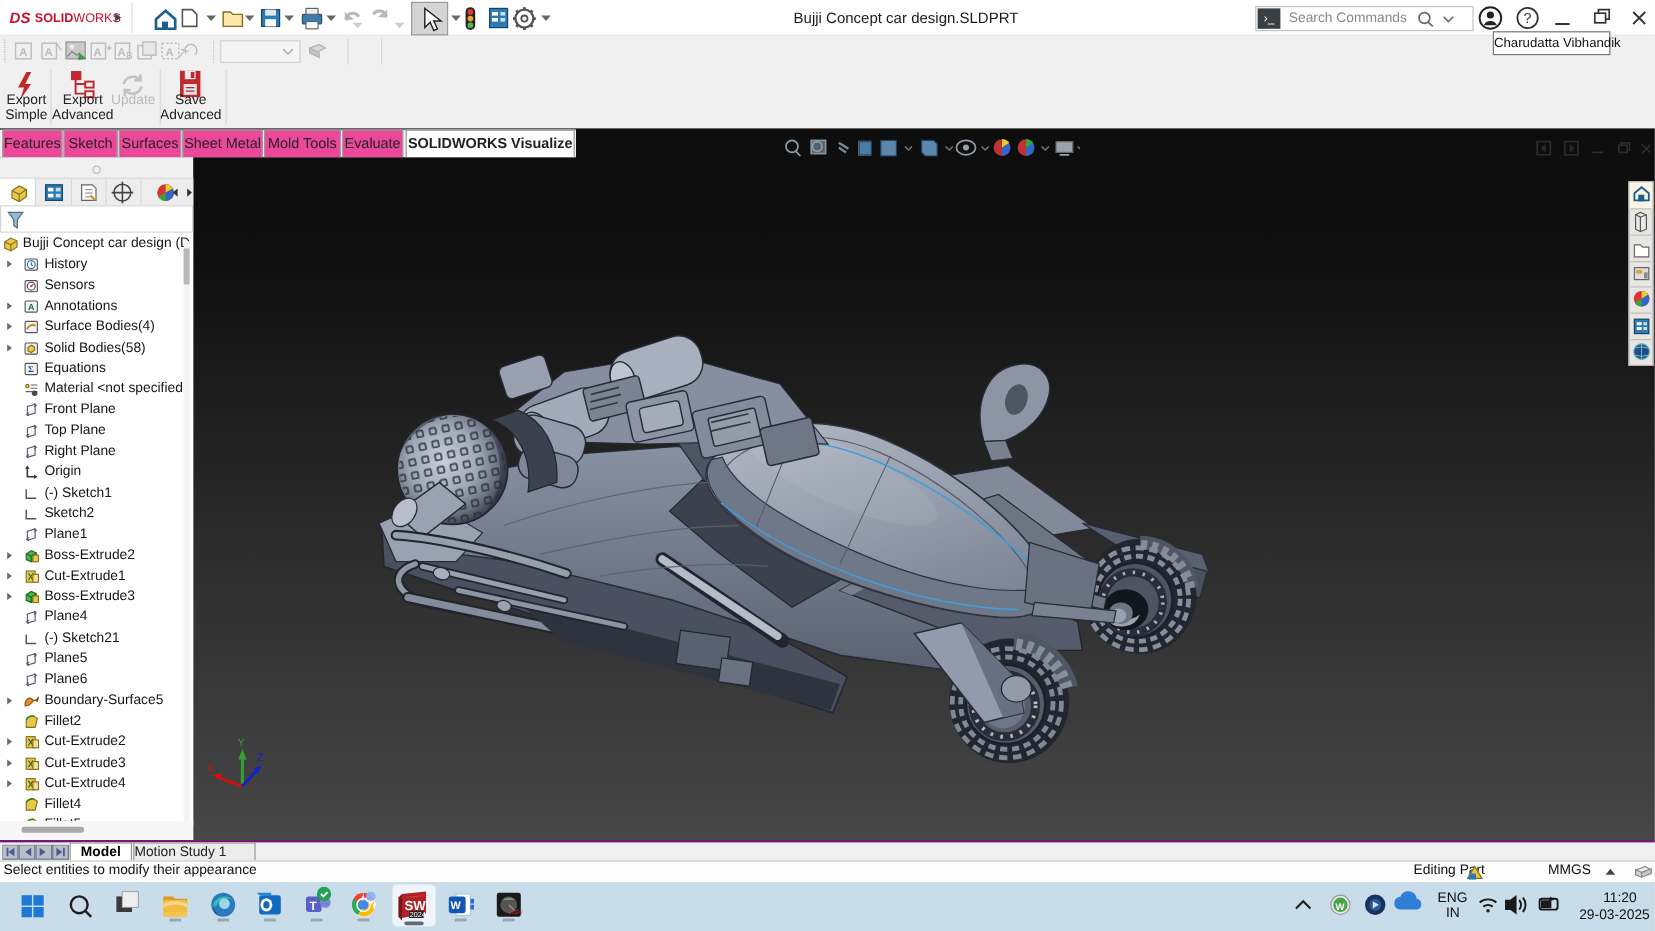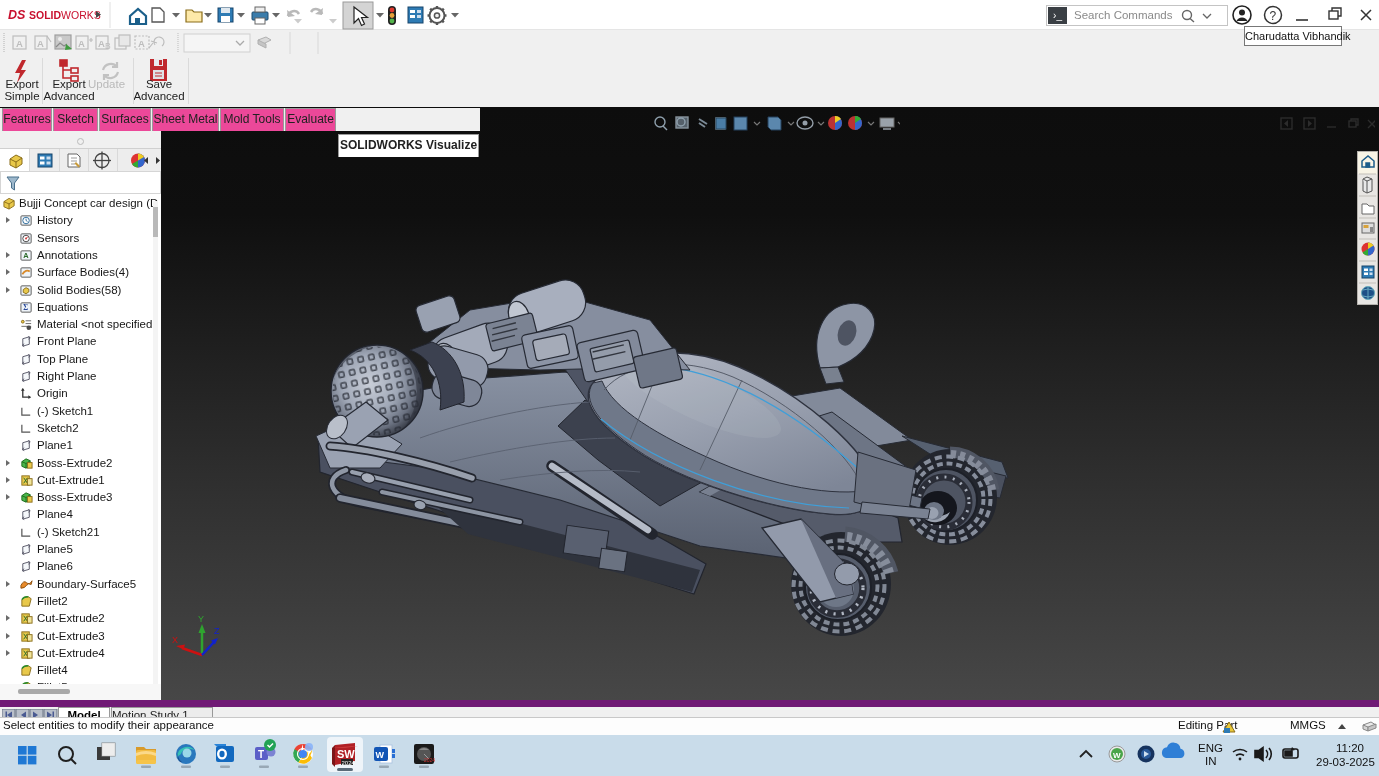--- a/index.html
+++ b/index.html
@@ -3,25 +3,25 @@
 html,body{margin:0;padding:0;width:1379px;height:776px;overflow:hidden;
  font-family:"Liberation Sans",sans-serif;background:#f0f0f0;}
 *{box-sizing:border-box;}
 .abs{position:absolute;}
 #titlebar{position:absolute;left:0;top:0;width:1379px;height:30px;background:#fff;border-bottom:1px solid #e5e5e5;}
 #row2{position:absolute;left:0;top:30px;width:1379px;height:26px;background:#f0f0f0;}
 #row3{position:absolute;left:0;top:56px;width:1379px;height:50px;background:#f0f0f0;}
 #tabrow{position:absolute;left:0;top:108px;width:480px;height:23px;background:#f0f0f0;z-index:5;}
 #viewport{position:absolute;left:0;top:107px;width:1379px;height:593px;background:linear-gradient(#0d0d0d,#0f0f0f 18%,#2e2e2e 62%,#474747 100%);z-index:1;}
 #leftpanel{position:absolute;left:0;top:131px;width:161px;height:569px;background:#f0f0f0;z-index:6;}
-#modelbar{position:absolute;left:0;top:700px;width:1379px;height:17px;background:#f0f0f0;border-top:7px solid #701a75;z-index:7;}
+#modelbar{position:absolute;left:0;top:700px;width:1379px;height:17px;background:#f0f0f0;border-top:2px solid #701a75;z-index:7;}
 #statusbar{position:absolute;left:0;top:717px;width:1379px;height:18px;background:#fdfdfd;border-top:1px solid #c8c8c8;z-index:7;}
 #taskbar{position:absolute;left:0;top:735px;width:1379px;height:41px;background:#c9dcea;z-index:7;}
 .tab{position:absolute;top:0;height:23px;line-height:21px;border:1px solid #9a9a9a;border-bottom:none;background:#ec4899;font-size:12px;color:#222;text-align:center;white-space:nowrap;}
-.tab.active{background:#fff;font-weight:bold;font-size:12px;margin-top:26px;}
+.tab.active{background:#fff;font-weight:bold;font-size:12px;}
 .treerow{position:absolute;left:0;width:150px;height:17px;font-size:11.5px;color:#161616;white-space:nowrap;}
 .treerow .lbl{position:absolute;left:37px;top:2px;}
 .arr{position:absolute;left:6px;top:5px;width:0;height:0;border-left:4px solid #6a6a6a;border-top:3.5px solid transparent;border-bottom:3.5px solid transparent;}
 .ticon{position:absolute;left:20px;top:2px;width:13px;height:13px;}
 #tooltip{position:absolute;left:1244px;top:26px;width:98px;height:20px;background:#fff;border:1px solid #777;font-size:11px;color:#111;text-align:center;line-height:19px;z-index:20;white-space:nowrap;}
 </style></head><body>
 
 <div id="titlebar">
  <svg class="abs" style="left:0;top:0" width="1379" height="30">
 
@@ -80,20 +80,21 @@
           <line x1="-7" y1="0" x2="-9.5" y2="0"></line>
           <line x1="7" y1="0" x2="9.5" y2="0"></line>
           <line x1="-5" y1="-5" x2="-6.8" y2="-6.8"></line>
           <line x1="5" y1="5" x2="6.8" y2="6.8"></line>
           <line x1="5" y1="-5" x2="6.8" y2="-6.8"></line>
           <line x1="-5" y1="5" x2="-6.8" y2="6.8"></line>
         </g>
       </g>
   <path d="M451 13 h8 l-4 4.5 z" fill="#666"></path>
  </svg>
+ <div class="abs" style="left:620px;top:0;width:270px;height:30px;line-height:30px;font-size:12.5px;color:#1a1a1a;text-align:center;">Bujji Concept car design.SLDPRT</div>
 
  <div class="abs" style="left:1046px;top:5px;width:182px;height:21px;border:1px solid #c4c4c4;background:#fff;">
    <div class="abs" style="left:1px;top:1px;width:19px;height:17px;background:#3a3f44;color:#fff;font-size:10px;line-height:17px;text-align:center;">›_</div>
    <div class="abs" style="left:27px;top:0px;font-size:11.5px;color:#8a8a8a;line-height:19px;">Search Commands</div>
    <svg class="abs" style="left:132px;top:2px" width="44" height="16">
      <circle cx="8" cy="7" r="4.5" fill="none" stroke="#666" stroke-width="1.4"></circle>
         <line x1="11" y1="10.5" x2="15" y2="14" stroke="#666" stroke-width="1.4"></line>
      <path d="M24 6 l4 4 4 -4" fill="none" stroke="#666" stroke-width="1.3"></path>
    </svg>
  </div>
@@ -163,21 +164,21 @@
 
   <rect x="150" y="3" width="17" height="22" fill="#c0282d"></rect>
   <rect x="154" y="3" width="9" height="7" fill="#e9e9ec"></rect>
       <rect x="159" y="4" width="3" height="5" fill="#c0282d"></rect>
   <rect x="153" y="14" width="11" height="9" fill="#dfe2e6"></rect>
   <line x1="155" y1="17" x2="162" y2="17" stroke="#c0282d"></line>
       <line x1="155" y1="20" x2="162" y2="20" stroke="#c0282d"></line>
  </svg>
  <div class="abs" style="left:0px;top:22px;width:44px;text-align:center;font-size:11.5px;color:#222;">Export<br>Simple</div>
  <div class="abs" style="left:40px;top:22px;width:58px;text-align:center;font-size:11.5px;color:#222;">Export<br>Advanced</div>
- <div class="abs" style="left:88px;top:22px;width:46px;font-size:11.5px;color:#b9b9b9;">Update</div>
+ <div class="abs" style="left:88px;top:22px;width:46px;text-align:center;font-size:11.5px;color:#b9b9b9;">Update</div>
  <div class="abs" style="left:130px;top:22px;width:58px;text-align:center;font-size:11.5px;color:#222;">Save<br>Advanced</div>
  <div class="abs" style="left:42px;top:2px;width:1px;height:46px;background:#dadada;"></div>
  <div class="abs" style="left:133px;top:2px;width:1px;height:46px;background:#dadada;"></div>
  <div class="abs" style="left:188px;top:2px;width:1px;height:46px;background:#dadada;"></div>
 </div>
 
 <div id="tabrow">
  <div class="tab" style="left:2px;width:50px;">Features</div>
  <div class="tab" style="left:53px;width:45px;">Sketch</div>
  <div class="tab" style="left:99px;width:52px;">Surfaces</div>

